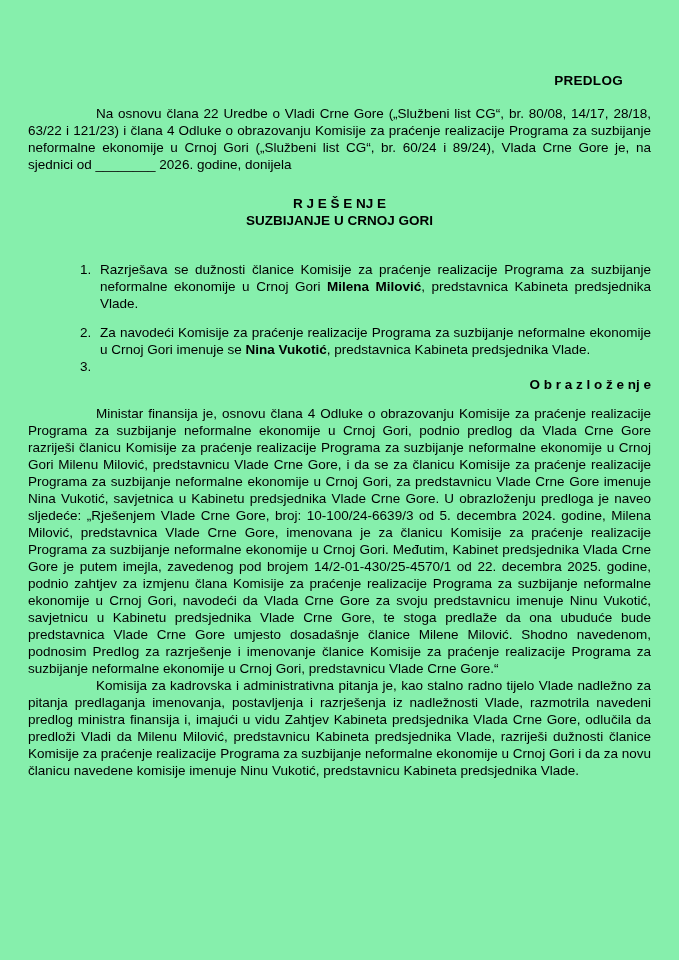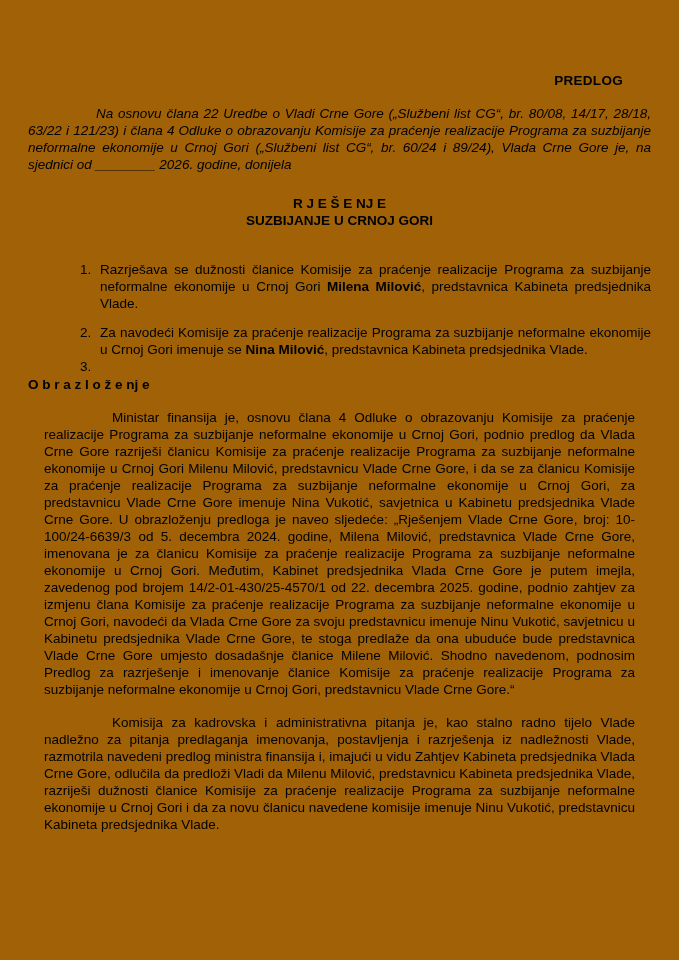--- a/index.html
+++ b/index.html
@@ -14,34 +14,33 @@
     color: #000000;
     font-size: 13.5px;
     line-height: 17px;
     -webkit-font-smoothing: antialiased;
   }
   .page {
     box-sizing: border-box;
     width: 679px;
     min-height: 960px;
     padding: 72px 28px 20px 28px;
-    background: #a16207;
+    background: #86efac;
   }
   .doc-label {
     text-align: right;
     font-weight: bold;
     padding-right: 28px;
     margin-bottom: 16px;
     letter-spacing: 0.3px;
   }
   .intro {
     text-align: justify;
     text-indent: 68px;
     margin: 0 0 22px 0;
-    font-style: italic;
   }
   .title-block {
     text-align: center;
     font-weight: bold;
     margin: 0 0 32px 0;
   }
   .title-line {
     text-align: center;
   }
   .list {
@@ -55,28 +54,28 @@
   }
   .list-item.gap-after {
     margin-bottom: 12px;
   }
   .list-item .num {
     position: absolute;
     left: 52px;
     top: 0;
   }
   .section-heading {
-    text-align: left;
+    text-align: right;
     font-weight: bold;
     margin: 16px 0 12px 0;
   }
   .body-para {
     text-align: justify;
     text-indent: 68px;
-    margin: 16px;
+    margin: 0;
   }
   b { font-weight: bold; }
 </style>
 </head>
 <body>
 
 <div class="page">
 
   <div class="doc-label">PREDLOG</div>
 
@@ -89,21 +88,21 @@
 
   <div class="list">
 
     <div class="list-item gap-after">
       <span class="num">1.</span>
       <span><span>Razrješava se dužnosti članice Komisije za praćenje realizacije Programa za suzbijanje neformalne ekonomije u Crnoj Gori </span><b>Milena Milović</b><span>, predstavnica Kabineta predsjednika Vlade.</span></span>
     </div>
 
     <div class="list-item">
       <span class="num">2.</span>
-      <span><span>Za navodeći Komisije za praćenje realizacije Programa za suzbijanje neformalne ekonomije u Crnoj Gori imenuje se </span><b>Nina Milović</b><span>, predstavnica Kabineta predsjednika Vlade.</span></span>
+      <span><span>Za navodeći Komisije za praćenje realizacije Programa za suzbijanje neformalne ekonomije u Crnoj Gori imenuje se </span><b>Nina Vukotić</b><span>, predstavnica Kabineta predsjednika Vlade.</span></span>
     </div>
 
     <div class="list-item">
       <span class="num">3.</span>
     </div>
 
   </div>
 
   <div class="section-heading">O b r a z l o ž e nj e</div>
 

